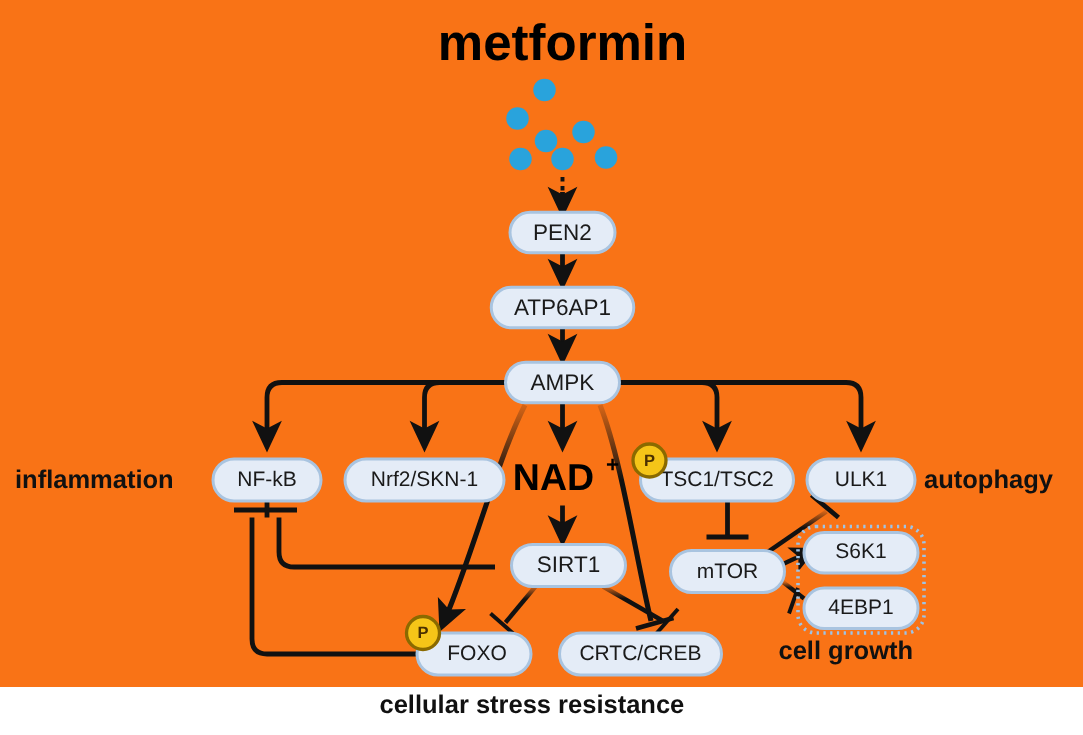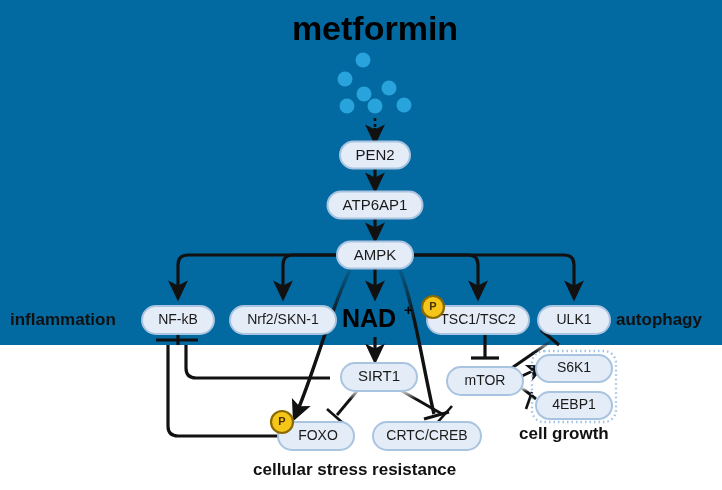--- a/index.html
+++ b/index.html
@@ -1,17 +1,17 @@
 <!DOCTYPE html>
 <html><head>
 <meta charset="utf-8">
 <style>
   html,body{margin:0;padding:0;background:#ffffff;}
   body{width:722px;height:490px;overflow:hidden;font-family:"Liberation Sans",sans-serif;}
-  #diagram-root{position:relative;width:722px;height:345px;background:#0369a1;}
+  #diagram-root{position:relative;width:722px;height:458px;background:#f97316;}
   svg{display:block;}
   .node-text{font-family:"Liberation Sans",sans-serif;font-size:15px;fill:#1a1a1a;text-anchor:middle;dominant-baseline:middle;}
   .node-text.small{font-size:14px;}
   .label-text{font-family:"Liberation Sans",sans-serif;font-size:17px;font-weight:bold;fill:#111111;dominant-baseline:middle;}
   .title-text{font-family:"Liberation Sans",sans-serif;font-size:34px;font-weight:bold;fill:#000000;text-anchor:middle;dominant-baseline:middle;}
   .nad-text{font-family:"Liberation Sans",sans-serif;font-size:25px;font-weight:bold;fill:#000;text-anchor:middle;dominant-baseline:middle;}
   .sup-text{font-family:"Liberation Sans",sans-serif;font-size:15px;font-weight:bold;fill:#000;dominant-baseline:middle;}
   .p-text{font-family:"Liberation Sans",sans-serif;font-size:11px;font-weight:bold;fill:#4a3000;text-anchor:middle;dominant-baseline:middle;}
   .nbox{fill:#e4ecf7;stroke:#a9c4e0;stroke-width:2;}
   .edge{fill:none;stroke:#111111;stroke-width:3.2;stroke-linecap:butt;}

